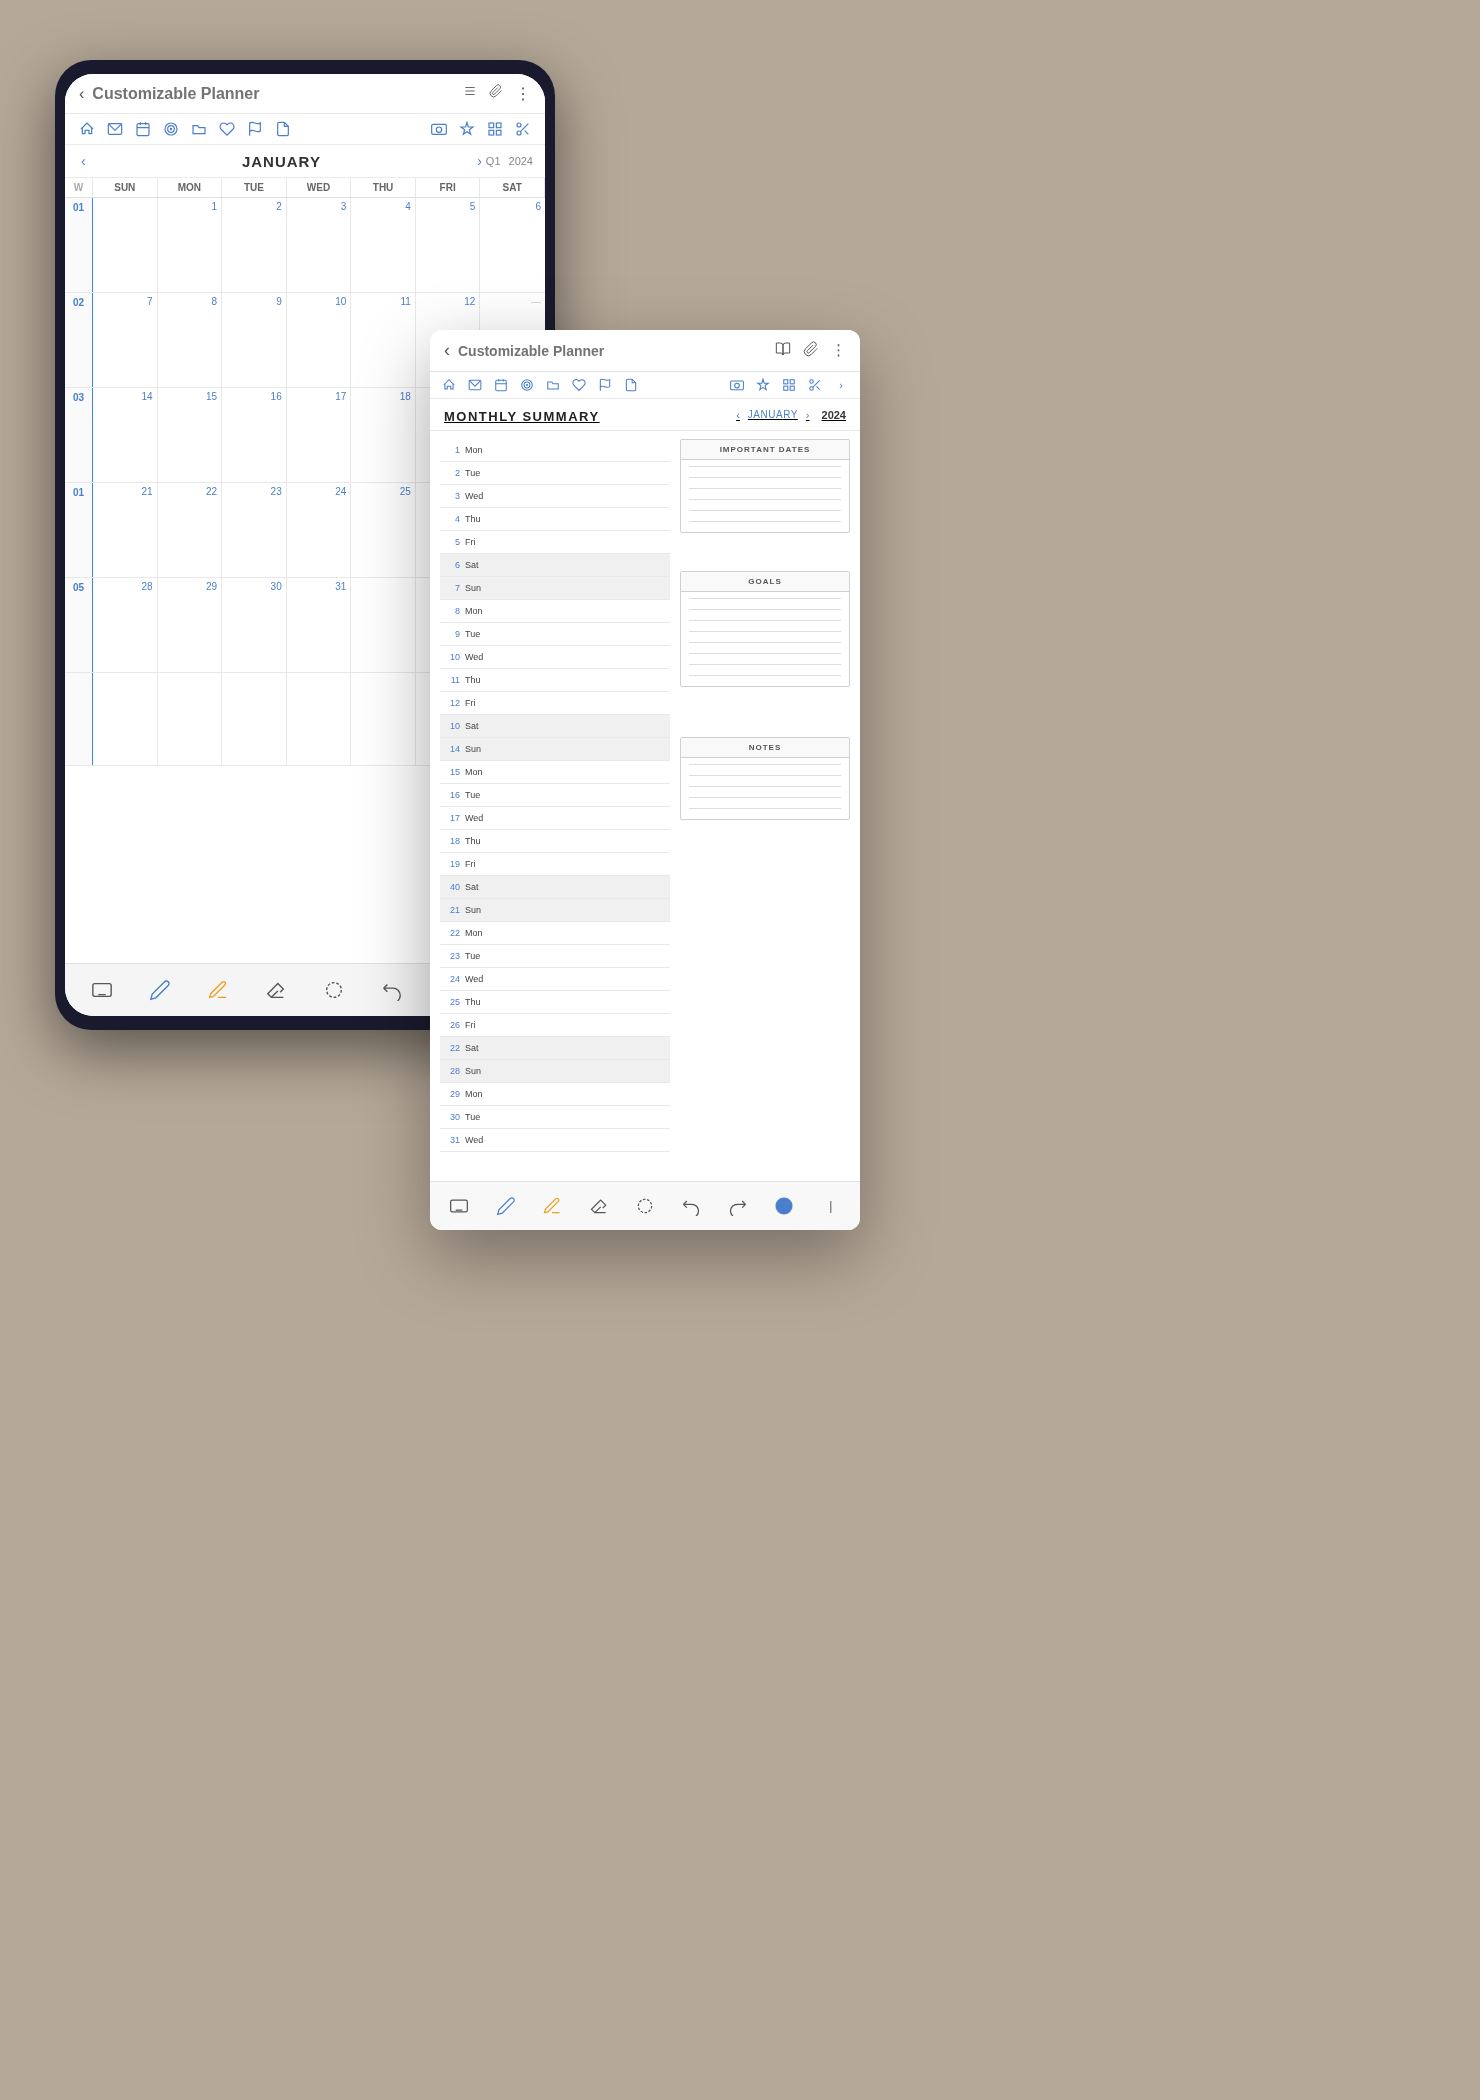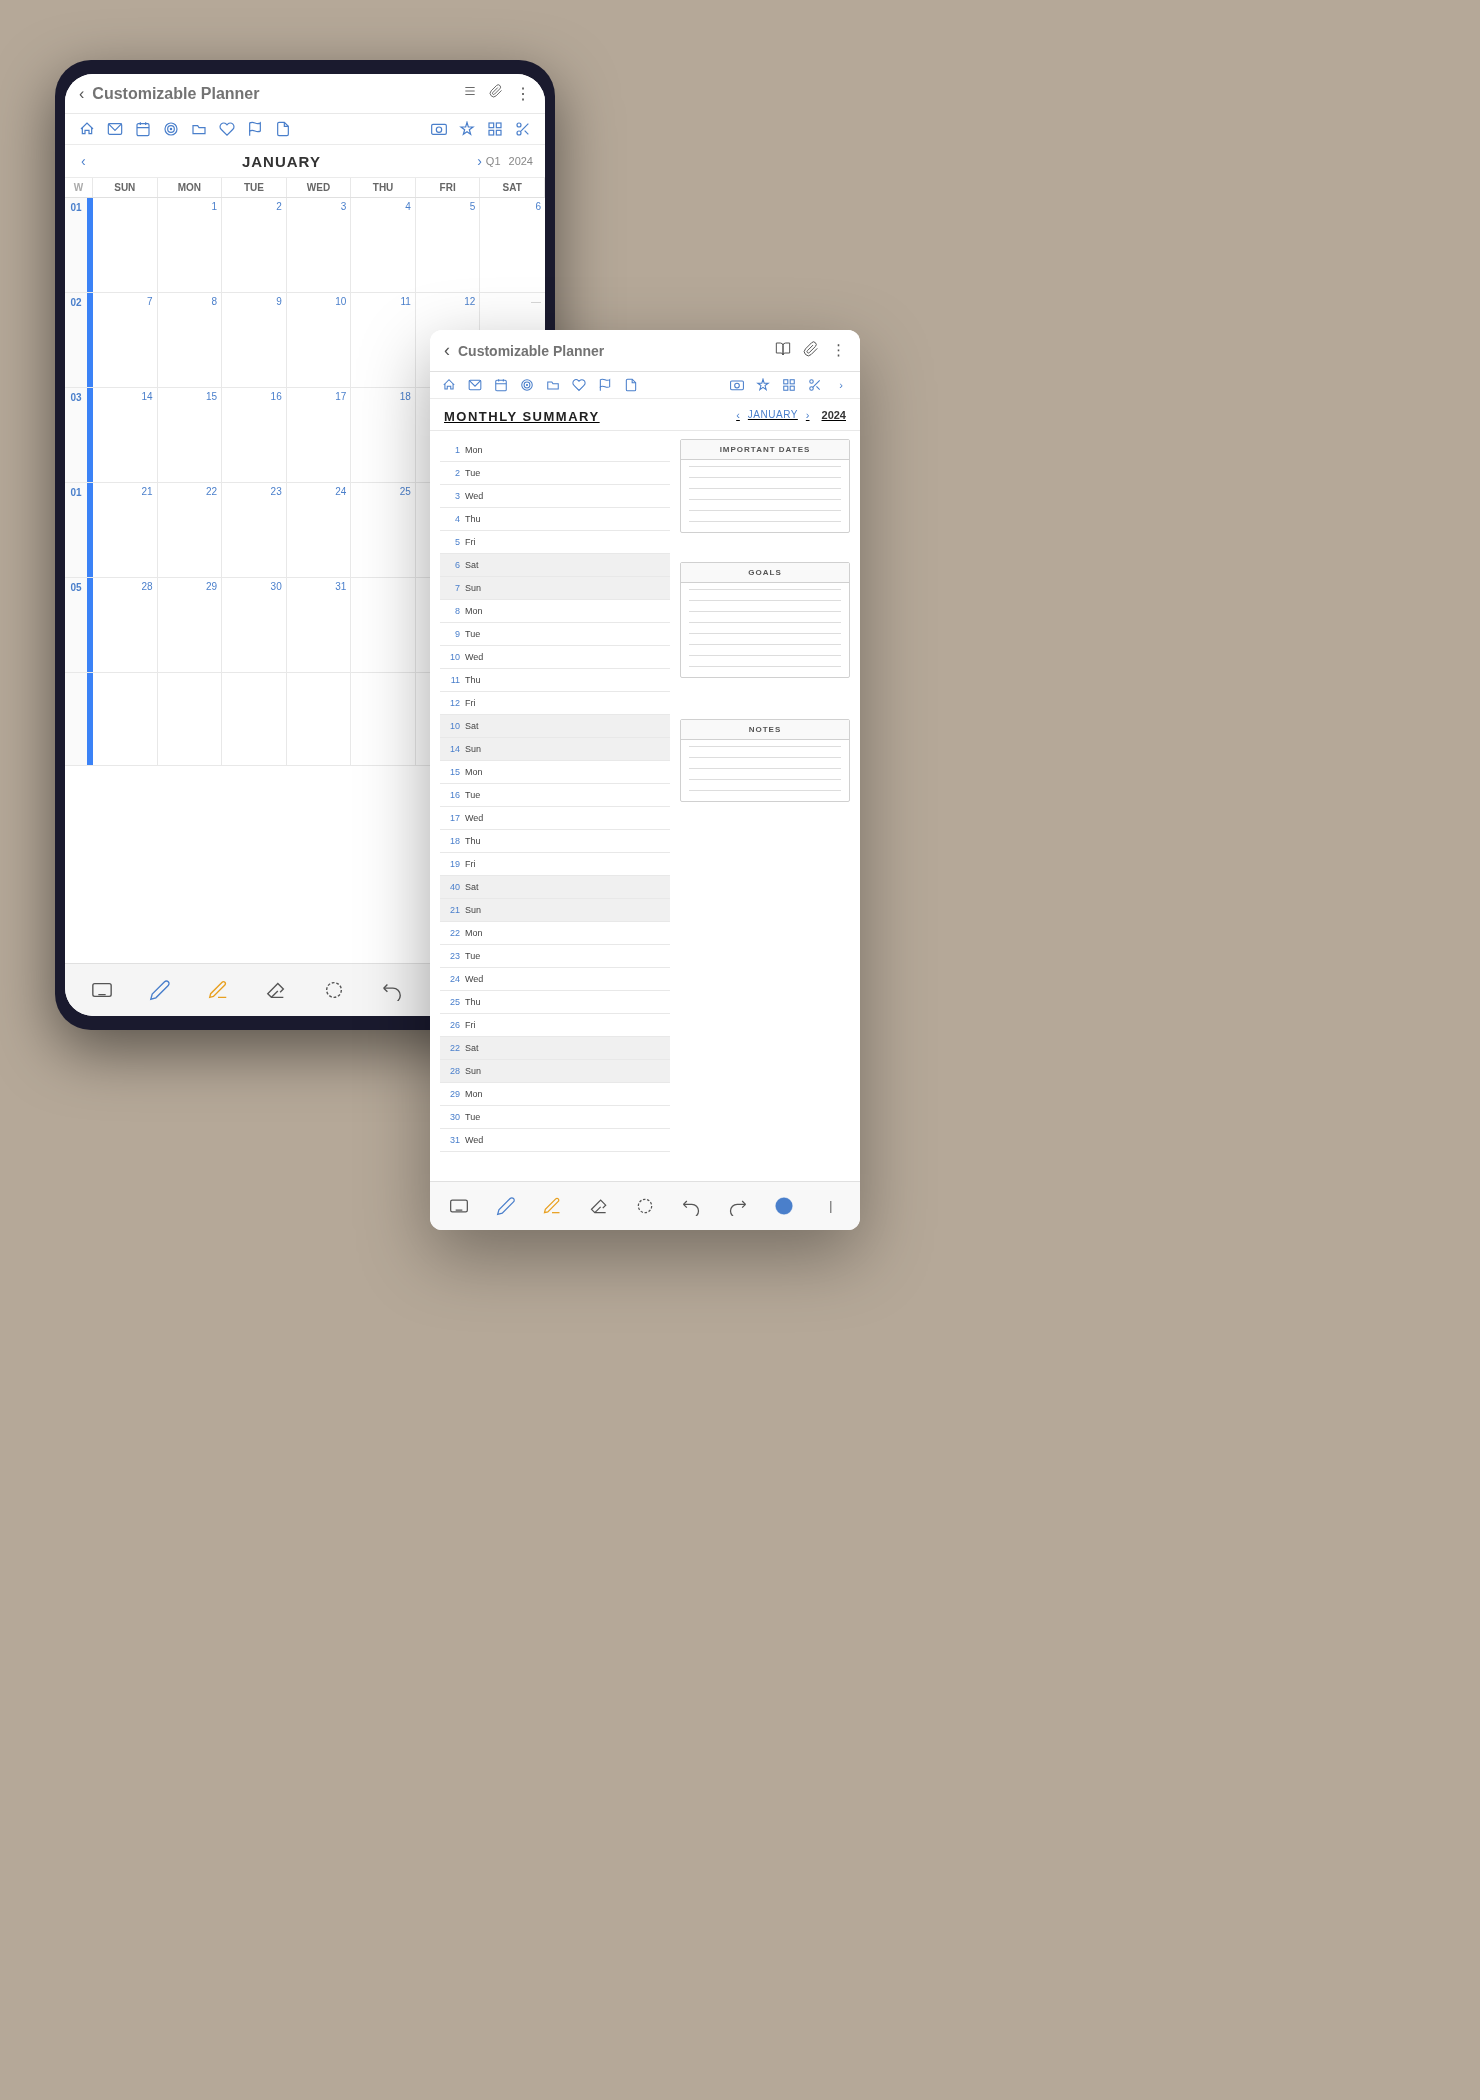--- a/index.html
+++ b/index.html
@@ -180,21 +180,21 @@
     }
 
     .cal-week-num {
       display: flex;
       align-items: flex-start;
       justify-content: center;
       padding-top: 4px;
       font-size: 9px;
       color: #4a7fcb;
       font-weight: 600;
-      border-right: 6px solid #3b82f6;
+      border-right: 1px solid #3b82f6;
       background: #fafafa;
     }
 
     .cal-day-cell {
       border-right: 1px solid #e8e8e8;
       padding: 3px 4px;
       min-height: 92px;
     }
 
     .cal-day-cell:last-child {
@@ -311,21 +311,21 @@
 
     .day-name {
       font-size: 9px;
       color: #444;
     }
 
     .side-panels {
       width: 180px;
       display: flex;
       flex-direction: column;
-      gap: 13px;
+      gap: 22px;
       padding-left: 10px;
     }
 
     .side-panel {
       border: 1px solid #d0d0d0;
       border-radius: 2px;
     }
 
     .side-panel-title {
       text-align: center;

